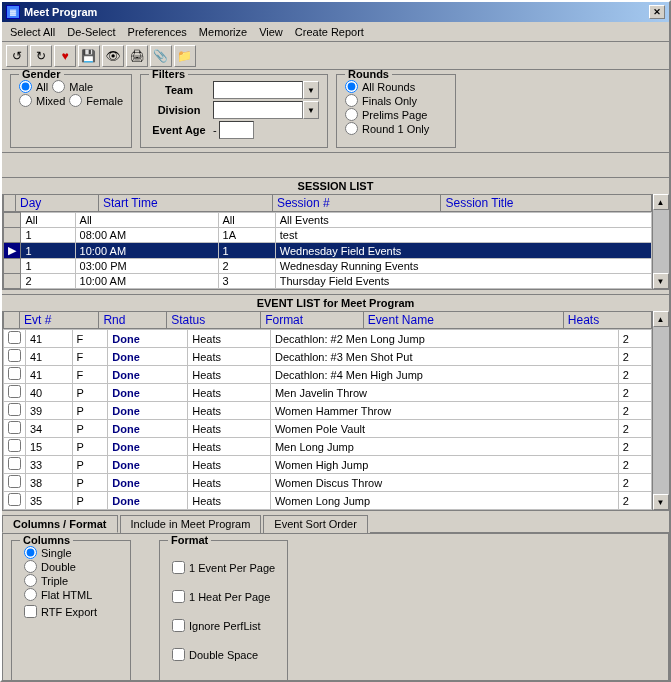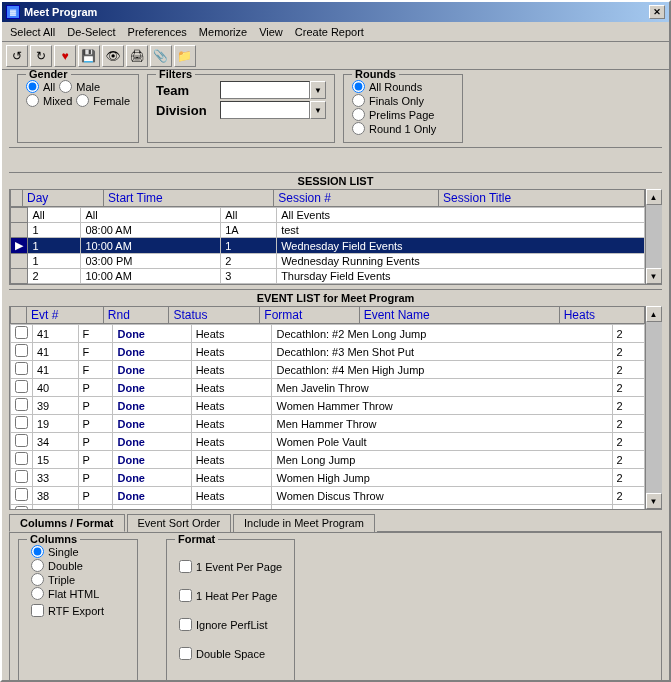--- a/index.html
+++ b/index.html
@@ -132,24 +132,24 @@
       margin: 1px 0;
     }
     .radio-row input[type=radio] { margin: 0; }
     .filter-row {
       display: flex;
       align-items: center;
       margin: 2px 0;
       gap: 4px;
     }
     .filter-label {
-      font-size: 13px;
+      font-size: 11px;
       font-weight: bold;
       width: 60px;
-      text-align: left;
+      text-align: center;
     }
     .filter-combo {
       display: flex;
       align-items: center;
     }
     .combo-input {
       width: 90px;
       height: 18px;
       border: 1px solid #808080;
       border-top-color: #404040;
@@ -322,21 +322,21 @@
     .scroll-track {
       flex: 1;
       background: #c0c0c0;
       width: 16px;
     }
     .main-content {
       flex: 1;
       display: flex;
       flex-direction: column;
       overflow: hidden;
-      padding: 0 7px;
+      padding: 0 0;
     }
     .rounds-group {
       min-width: 120px;
     }
     .indiv-group {
       min-width: 130px;
     }
   </style>
 </head>
 <body>
@@ -398,20 +398,27 @@
           <div class="filter-combo">
             <input class="combo-input" type="text" style="">
             <div class="combo-btn">▼</div>
           </div>
         </div>
         <div class="filter-row">
           <span class="filter-label">Division</span>
           <div class="filter-combo">
             <input class="combo-input" type="text" style="">
             <div class="combo-btn">▼</div>
+          </div>
+        </div>
+        <div class="filter-row">
+          <span class="filter-label">Event Age</span>
+          <div class="age-inputs">
+            <span>-</span>
+            <input class="age-input" type="text" style="">
           </div>
         </div>
       </div>
 
       <div class="group-box rounds-group">
         <div class="group-box-title">Rounds</div>
         <div class="radio-row">
           <input type="radio" name="rounds" checked="" style="">
           <span>All Rounds</span>
         </div>
@@ -568,31 +575,20 @@
       <td>P</td>
       <td><span class="status-done">Done</span></td>
       <td>Heats</td>
       <td>Women Hammer Throw</td>
       <td>2</td>
     </tr>
                   <tr>
       <td class="check-col">
         <input type="checkbox" style="">
       </td>
-      <td>19</td>
-      <td>P</td>
-      <td><span class="status-done">Done</span></td>
-      <td>Heats</td>
-      <td>Men Hammer Throw</td>
-      <td>2</td>
-    </tr>
-                  <tr>
-      <td class="check-col">
-        <input type="checkbox" style="">
-      </td>
       <td>34</td>
       <td>P</td>
       <td><span class="status-done">Done</span></td>
       <td>Heats</td>
       <td>Women Pole Vault</td>
       <td>2</td>
     </tr>
                   <tr>
       <td class="check-col">
         <input type="checkbox" style="">
@@ -645,22 +641,22 @@
           <div class="scroll-btn">▲</div>
           <div class="scroll-track"></div>
           <div class="scroll-btn">▼</div>
         </div>
       </div>
     </div>
 
     <div>
       <div class="tabs-area">
         <div class="tab active">Columns / Format</div>
+        <div class="tab">Include in Meet Program</div>
         <div class="tab">Event Sort Order</div>
-        <div class="tab">Include in Meet Program</div>
         <div style="flex:1; border-bottom:1px solid #808080;"></div>
       </div>
       <div class="tab-content">
         <div class="tab-content-row">
 
           <div class="columns-group">
             <div class="columns-group-title">Columns</div>
             <div class="radio-row">
               <input type="radio" name="columns" checked="" style="">
               <span>Single</span>

